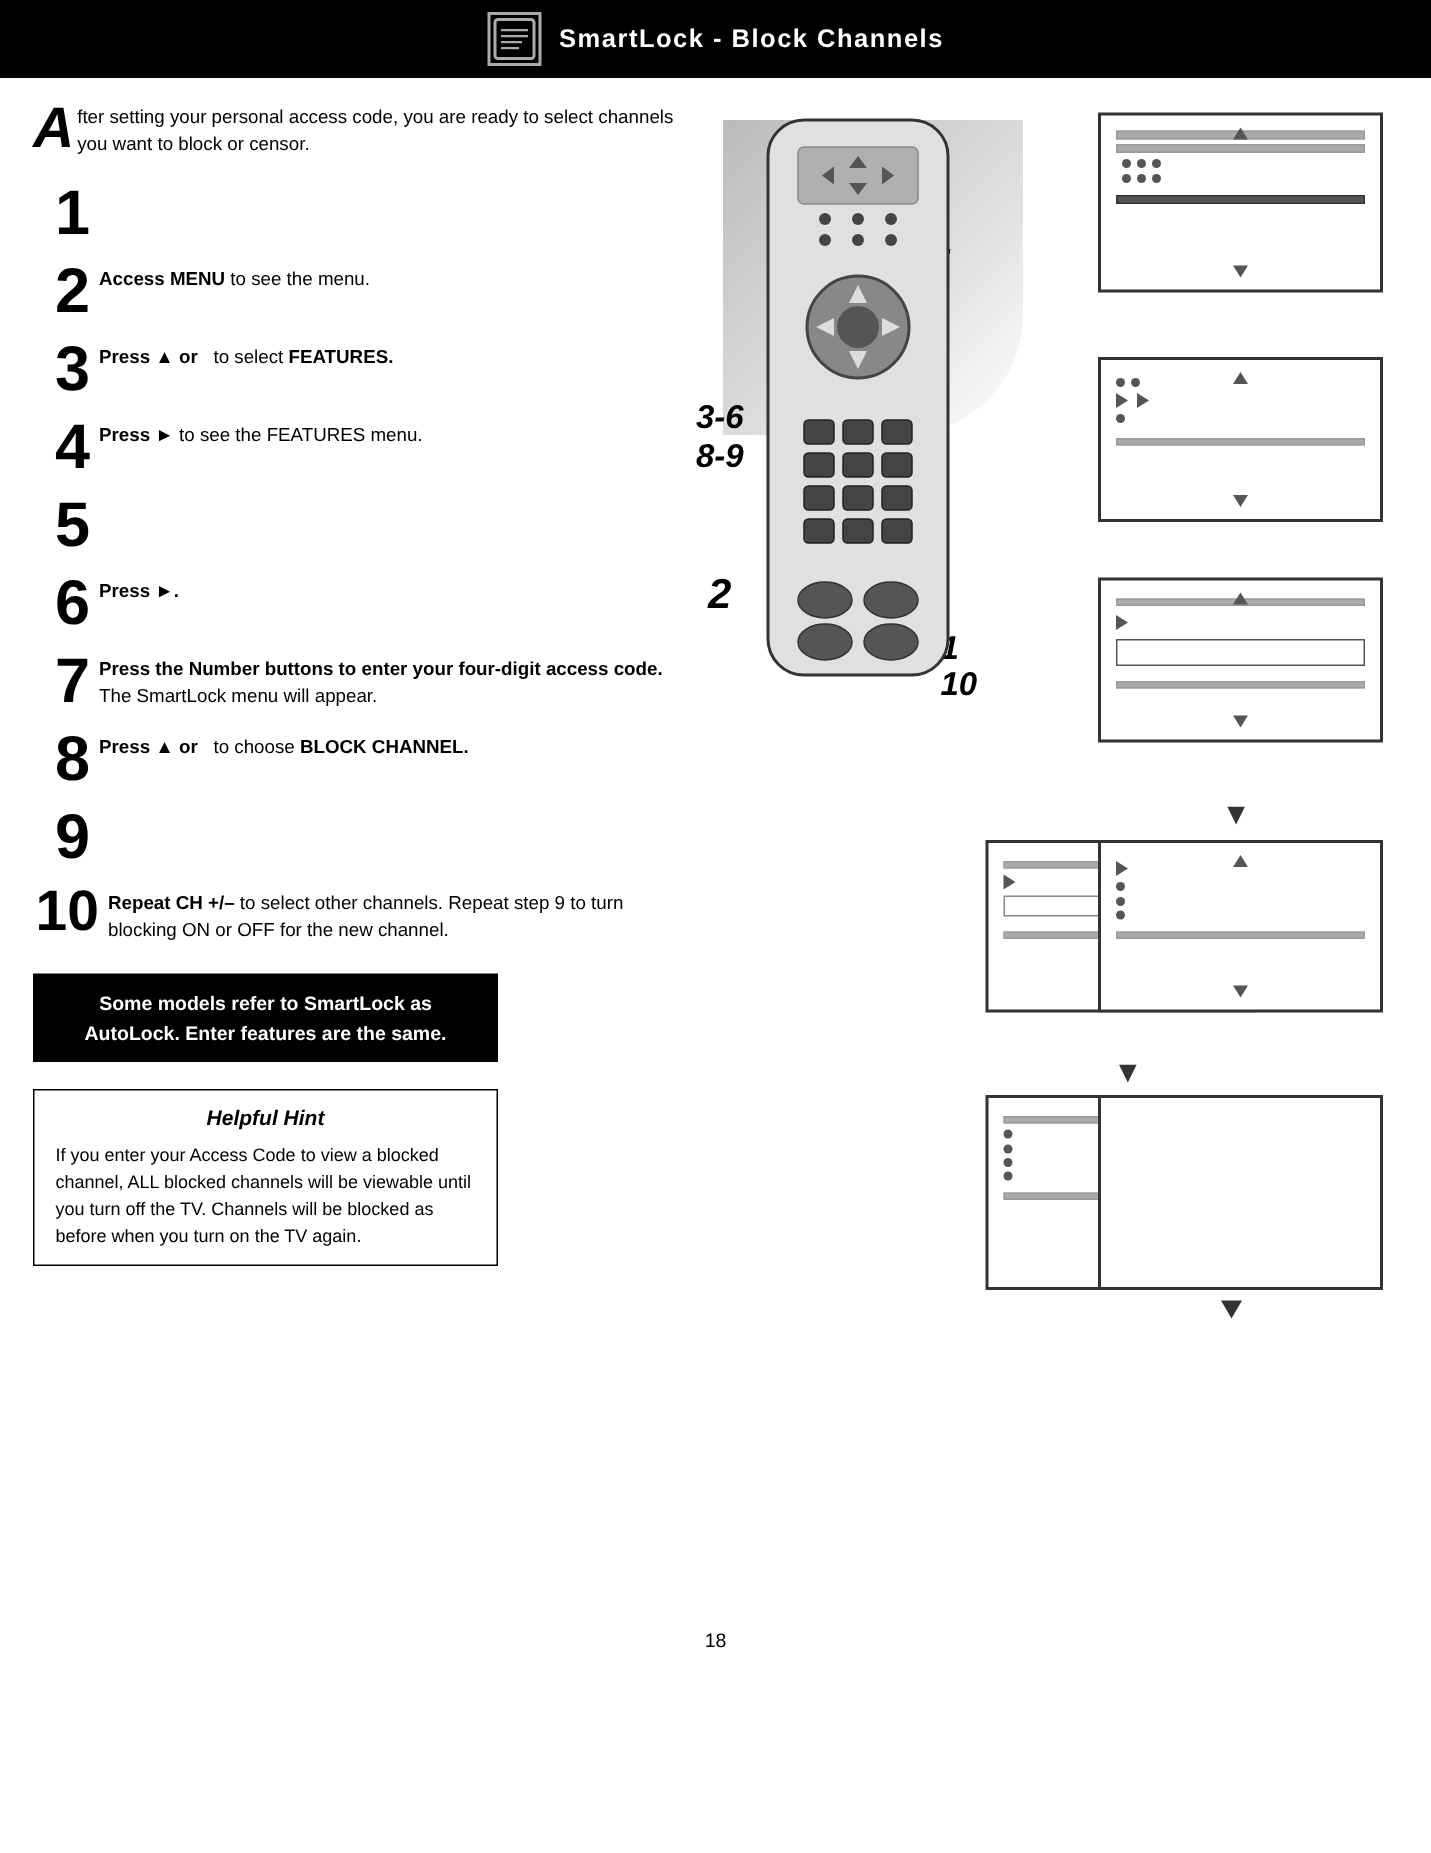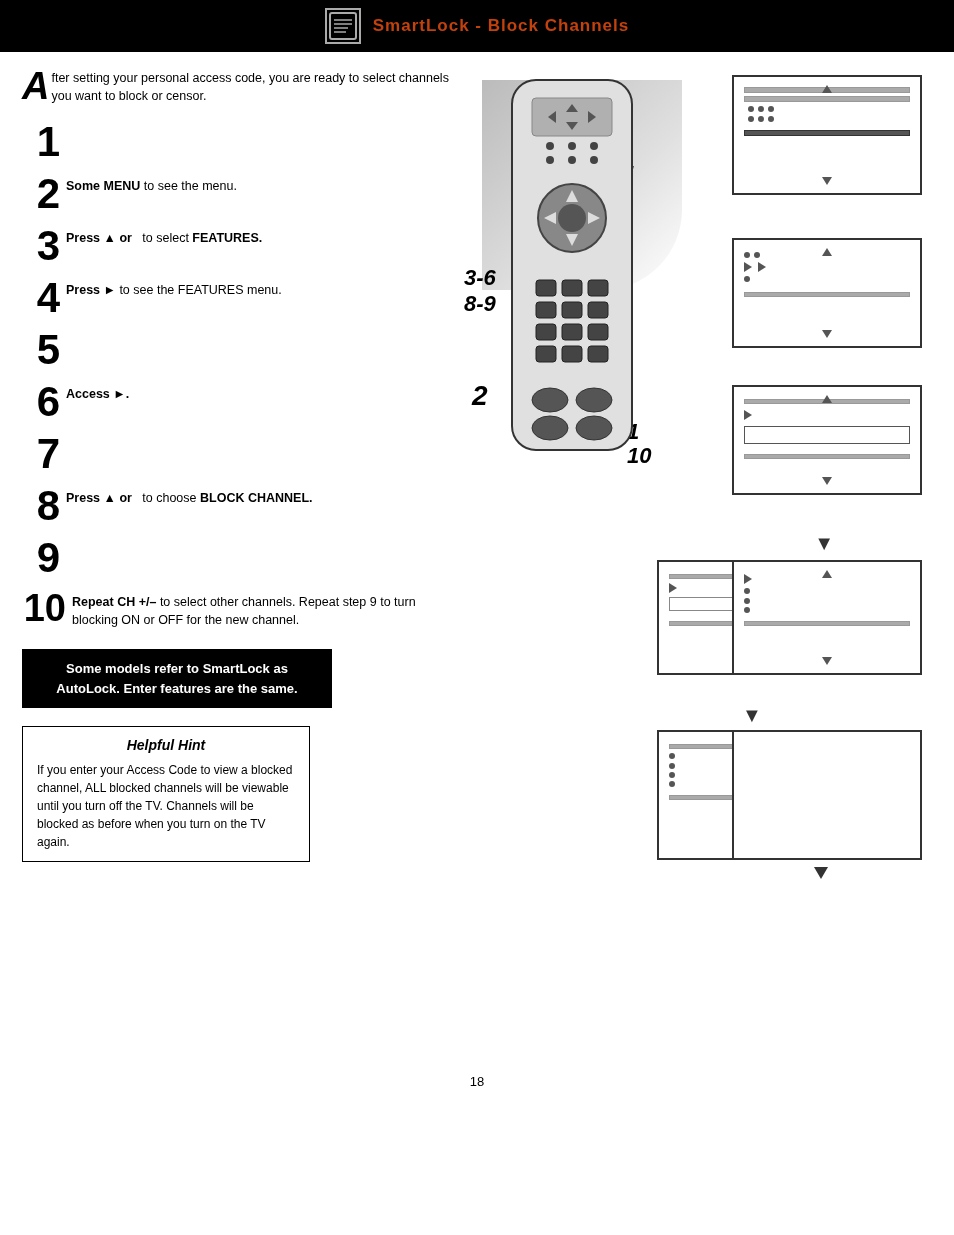--- a/index.html
+++ b/index.html
@@ -9,21 +9,21 @@
       background: #fff;
       font-family: Arial, Helvetica, sans-serif;
       font-size: 13px;
       color: #000;
       position: relative;
     }
 
     
     .page-header {
       background: #000;
-      color: #c2410c;
+      color: #ffffff;
       text-align: center;
       padding: 8px 20px;
       font-size: 17px;
       font-weight: bold;
       letter-spacing: 1px;
       display: flex;
       align-items: center;
       justify-content: center;
       gap: 12px;
     }
@@ -109,40 +109,40 @@
       font-weight: bold;
       font-size: 13px;
       line-height: 1.5;
       width: 310px;
     }
 
     
     .hint-box {
       border: 1.5px solid #000;
       padding: 10px 14px;
-      width: 288px;
+      width: 310px;
       margin-top: 10px;
     }
     .hint-title {
       font-size: 14px;
       font-weight: bold;
       text-align: center;
       margin-bottom: 8px;
       font-style: italic;
     }
     .hint-text {
       font-size: 12px;
       line-height: 1.5;
     }
 
     
     .page-number {
       text-align: center;
       font-size: 13px;
-      margin-top: 14px;
+      margin-top: 26px;
       padding-bottom: 10px;
     }
 
     
     .right-col {
       position: relative;
       padding-top: 0;
     }
 
     
@@ -179,21 +179,21 @@
 
     <ul class="steps-list">
 
       <li class="step">
         <span class="step-num large">1</span>
       </li>
 
       <li class="step">
         <span class="step-num large">2</span>
         <span class="step-text">
-          <b>Some MENU</b> to see the menu.
+          <b>Access MENU</b> to see the menu.
         </span>
       </li>
 
       <li class="step">
         <span class="step-num large">3</span>
         <span class="step-text">
           <b>Press ▲ or</b> &nbsp; to select <b>FEATURES.</b>
         </span>
       </li>
 
@@ -204,26 +204,29 @@
         </span>
       </li>
 
       <li class="step">
         <span class="step-num large">5</span>
       </li>
 
       <li class="step">
         <span class="step-num large">6</span>
         <span class="step-text">
-          <b>Access ►.</b>
+          <b>Press ►.</b>
         </span>
       </li>
 
       <li class="step">
         <span class="step-num large">7</span>
+        <span class="step-text">
+          <b>Press the Number buttons to enter your four-digit access code.</b> The SmartLock menu will appear.
+        </span>
       </li>
 
       <li class="step">
         <span class="step-num large">8</span>
         <span class="step-text">
           <b>Press ▲ or</b> &nbsp; to choose <b>BLOCK CHANNEL.</b>
         </span>
       </li>
 
       <li class="step">

